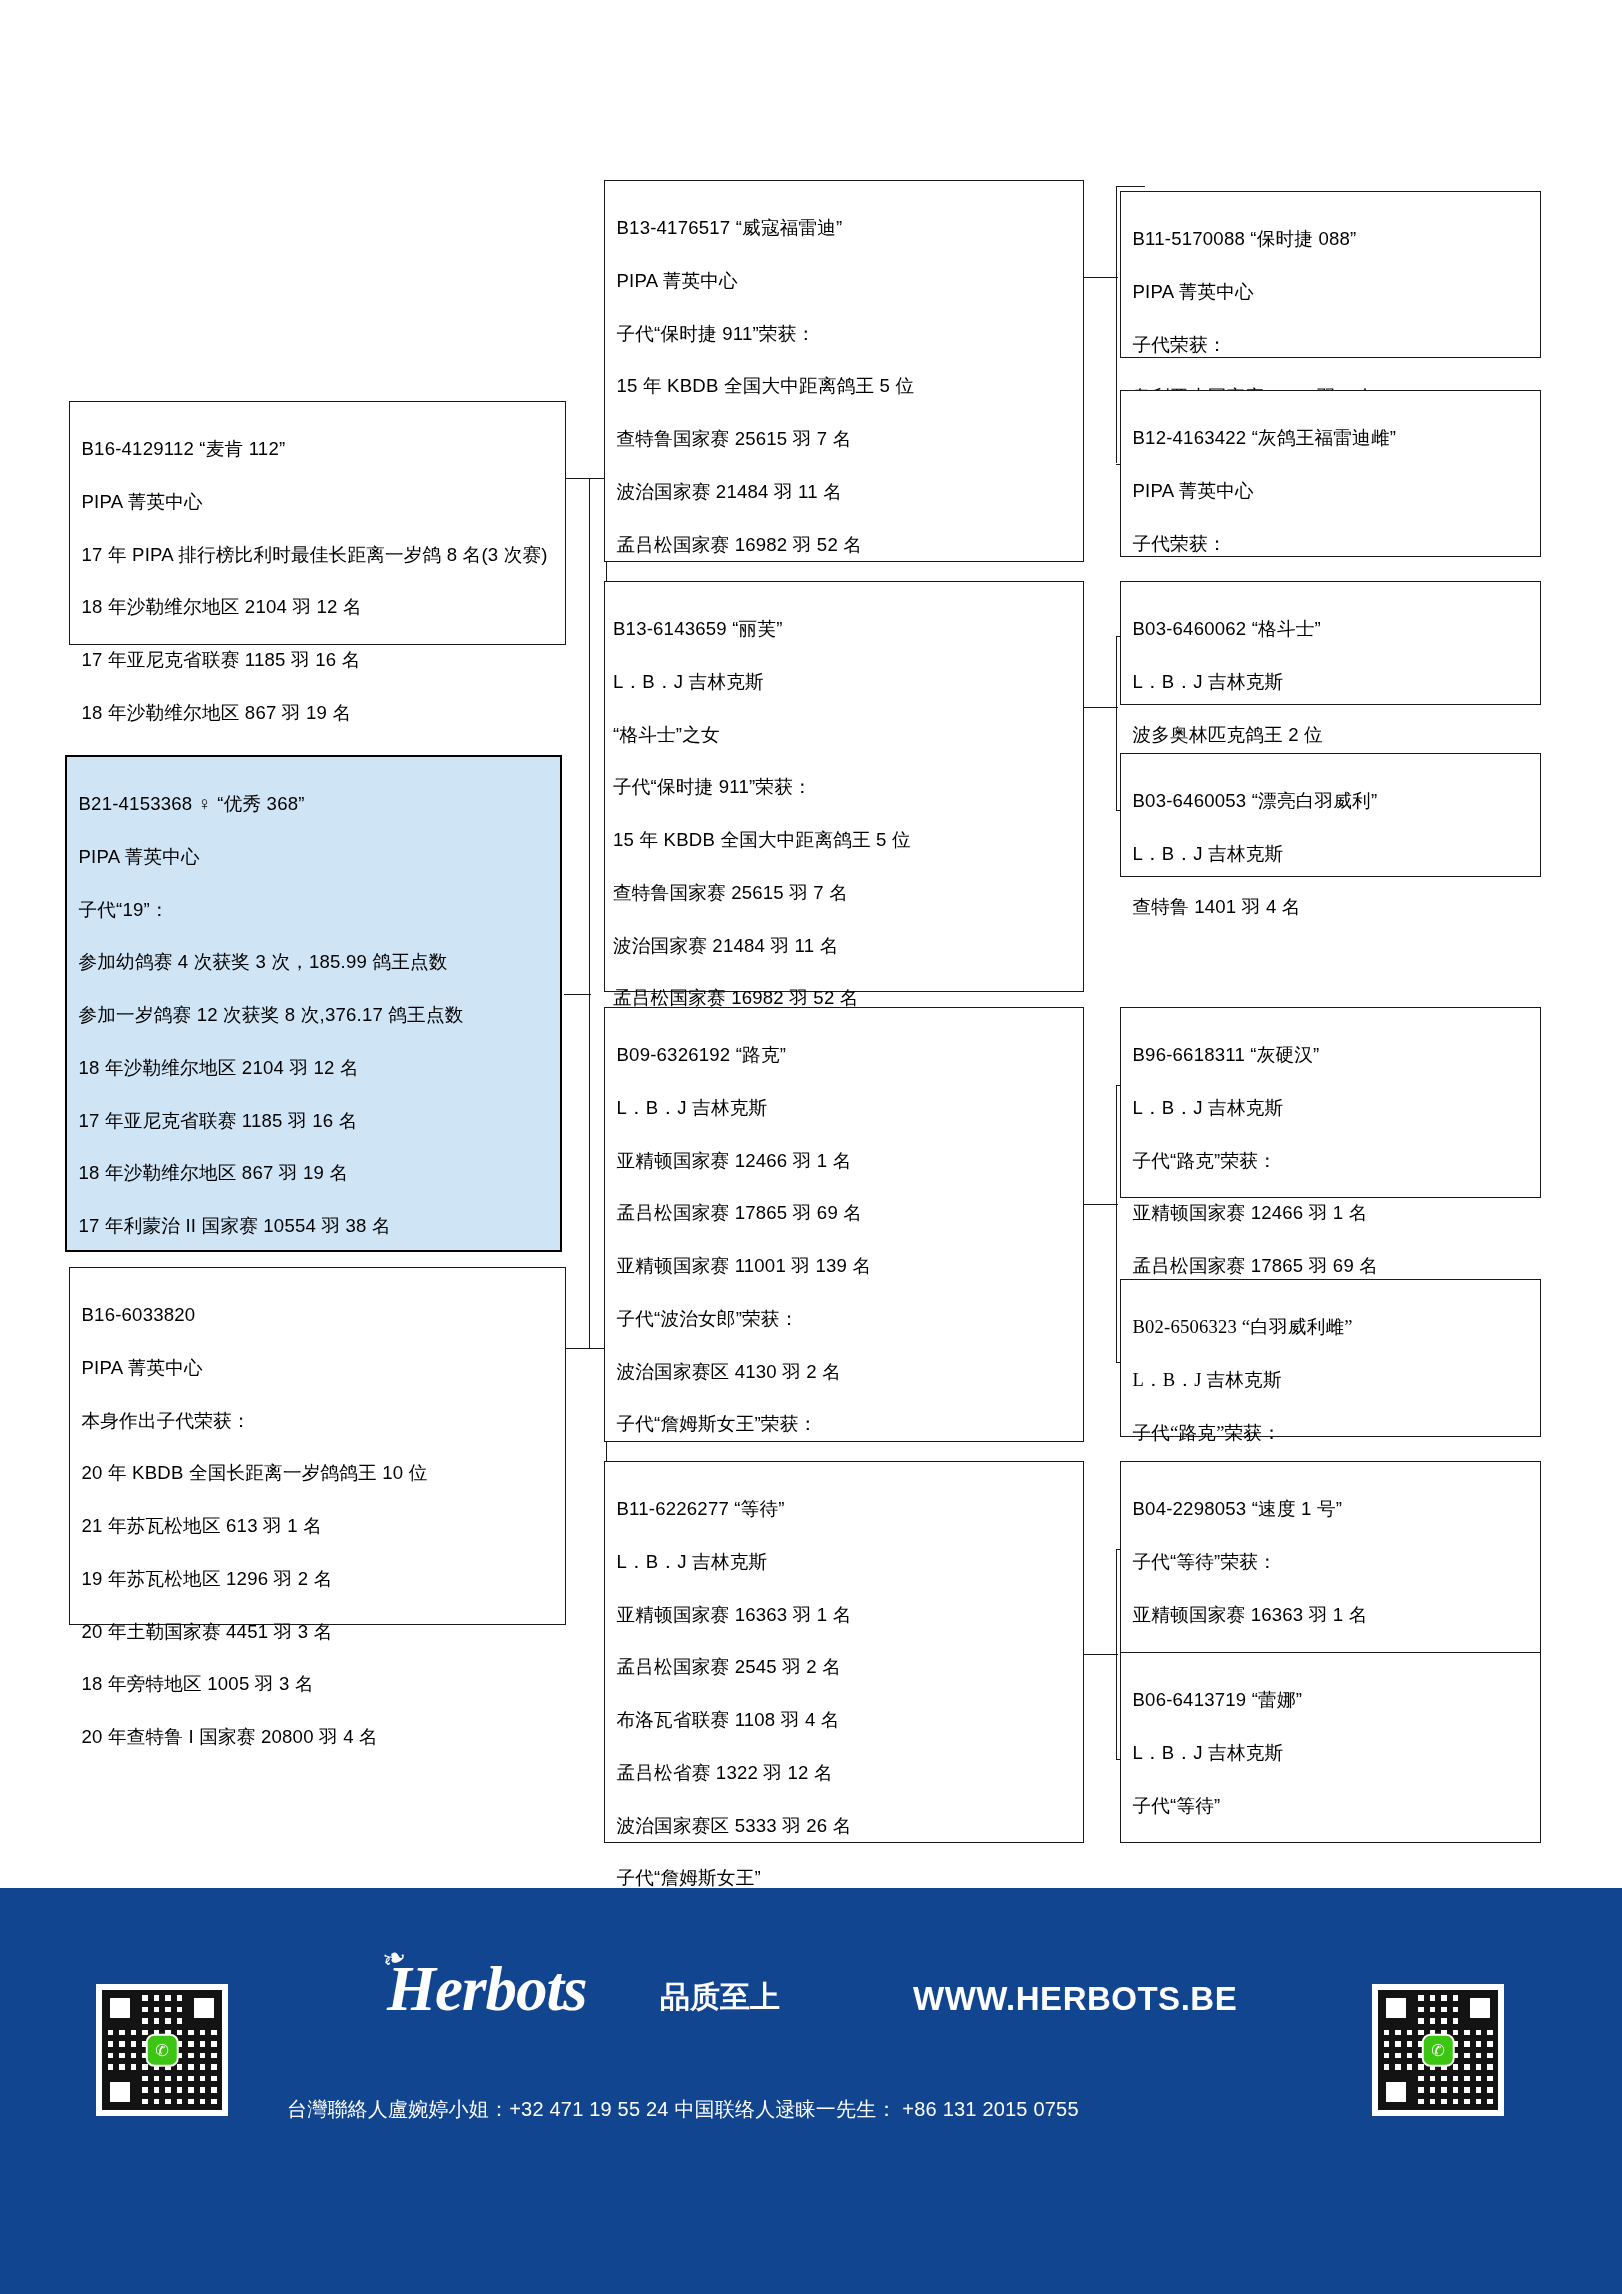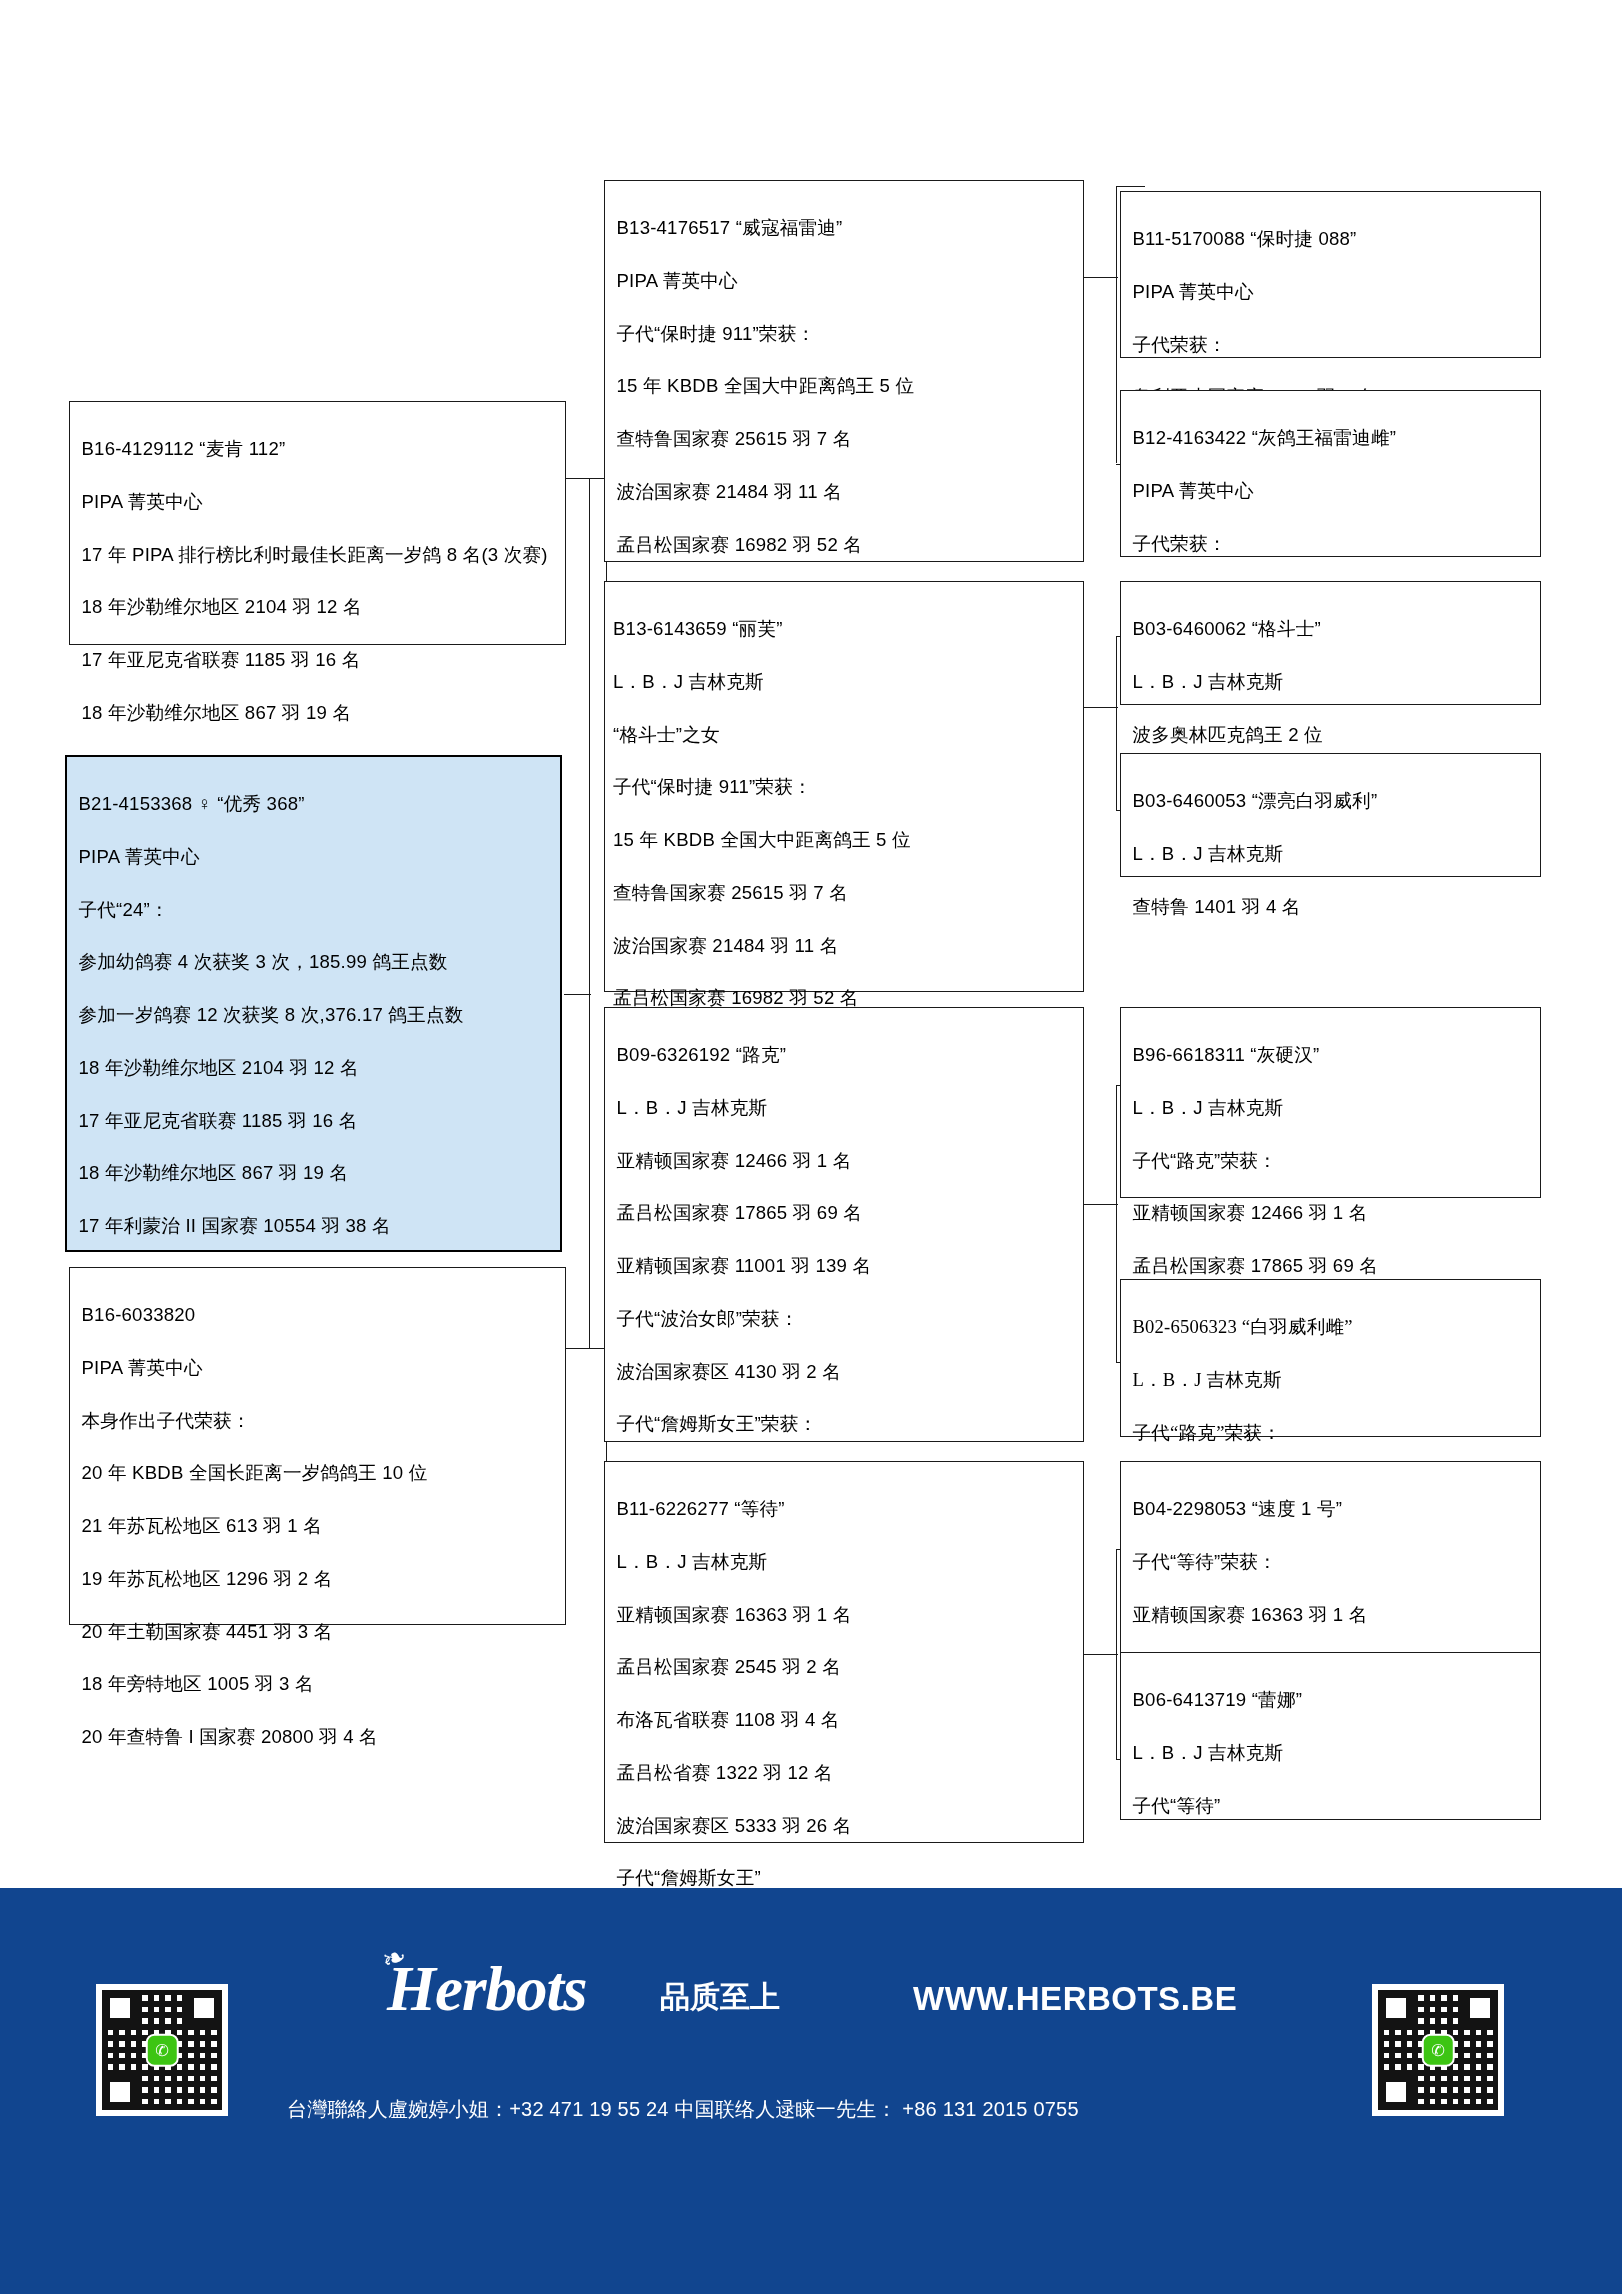--- a/index.html
+++ b/index.html
@@ -180,21 +180,21 @@
     <span class="ln">17 年 PIPA 排行榜比利时最佳长距离一岁鸽 8 名(3 次赛)</span>
     <span class="ln">18 年沙勒维尔地区 2104 羽 12 名</span>
     <span class="ln">17 年亚尼克省联赛 1185 羽 16 名</span>
     <span class="ln">18 年沙勒维尔地区 867 羽 19 名</span>
     <span class="ln">17 年利蒙治 II 国家赛 10554 羽 38 名</span>
   </div>
 
   <div class="box highlight" style="left:65px; top:755px; width:497px; height:497px;">
     <span class="ln">B21-4153368  ♀      “优秀 368”</span>
     <span class="ln">PIPA 菁英中心</span>
-    <span class="ln">子代“24”：</span>
+    <span class="ln">子代“19”：</span>
     <span class="ln">参加幼鸽赛 4 次获奖 3 次，185.99 鸽王点数</span>
     <span class="ln">参加一岁鸽赛 12 次获奖 8 次,376.17 鸽王点数</span>
     <span class="ln">18 年沙勒维尔地区 2104 羽 12 名</span>
     <span class="ln">17 年亚尼克省联赛 1185 羽 16 名</span>
     <span class="ln">18 年沙勒维尔地区 867 羽 19 名</span>
     <span class="ln">17 年利蒙治 II 国家赛 10554 羽 38 名</span>
     <span class="ln">17 年土勒国家赛区 2275 羽 97 名</span>
     <span class="ln">“麦肯112”作出子代获得：</span>
     <span class="ln">22 年萨布利斯地区 512 羽 1 名</span>
     <span class="ln">22 年波治 I 省赛 1965 羽 4 名/国家赛 24221</span>
@@ -313,21 +313,21 @@
   </div>
 
   <div class="box" style="left:1120px; top:1461px; width:421px; height:203px;">
     <span class="ln">B04-2298053  “速度 1 号”</span>
     <span class="ln">子代“等待”荣获：</span>
     <span class="ln">亚精顿国家赛 16363 羽 1 名</span>
     <span class="ln">孟吕松国家赛 2545 羽 2 名</span>
     <span class="ln">布洛瓦省联赛 1108 羽 4 名</span>
   </div>
 
-  <div class="box" style="left:1120px; top:1652px; width:421px; height:168px;">
+  <div class="box" style="left:1120px; top:1652px; width:421px; height:191px;">
     <span class="ln">B06-6413719  “蕾娜”</span>
     <span class="ln">L．B．J 吉林克斯</span>
     <span class="ln">子代“等待”</span>
   </div>
 
   <div id="footer">
     <div class="inner">
 
       <div class="qr" style="left:96px; top:96px;">
         <div class="grid">

